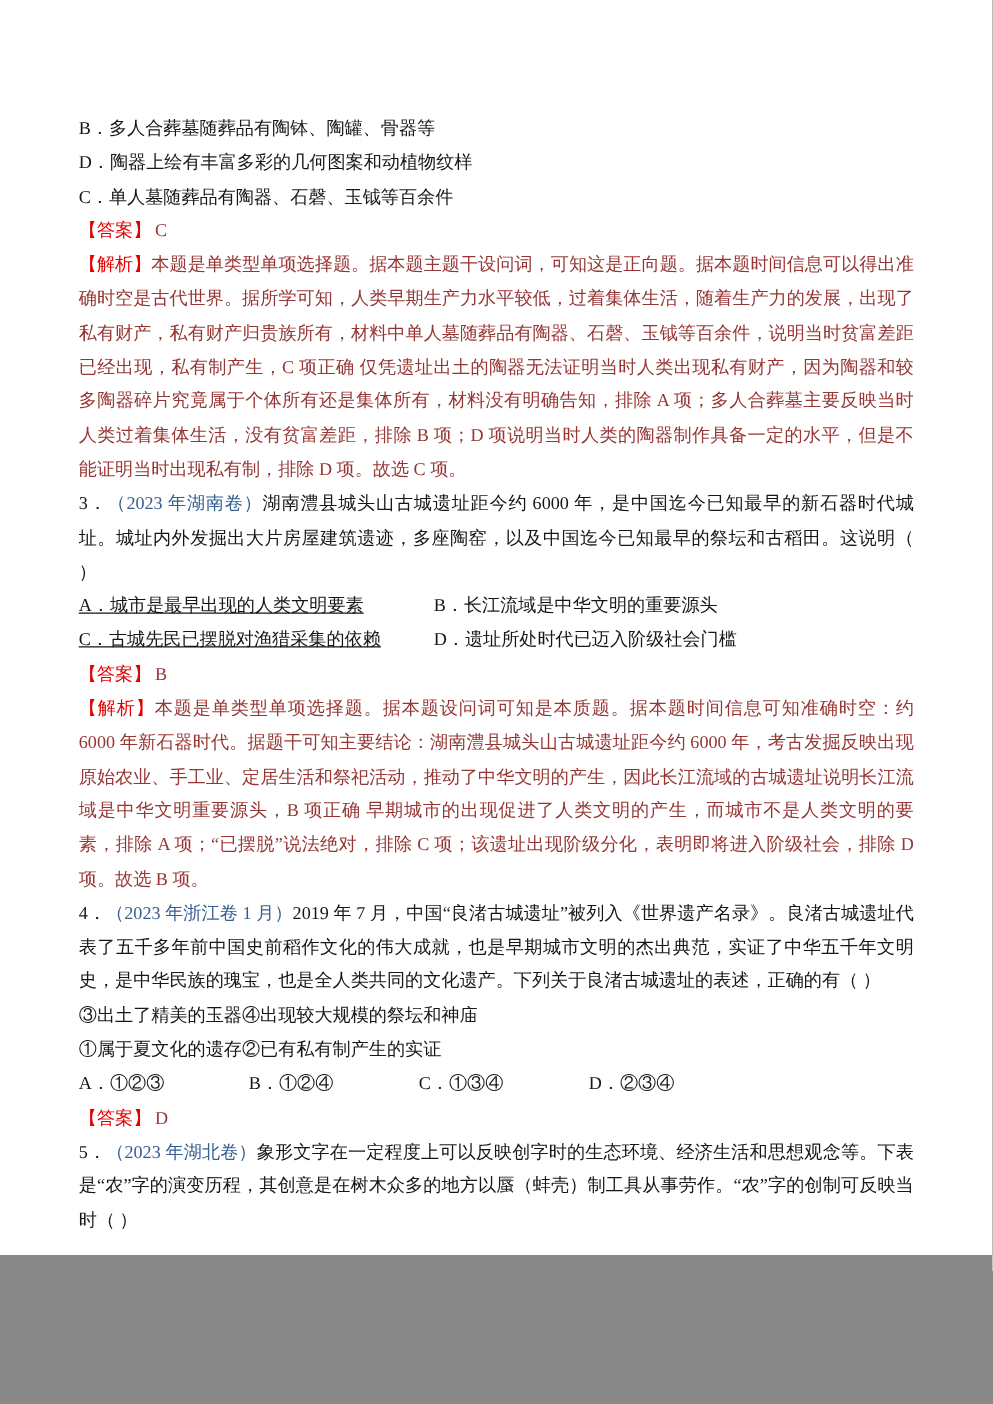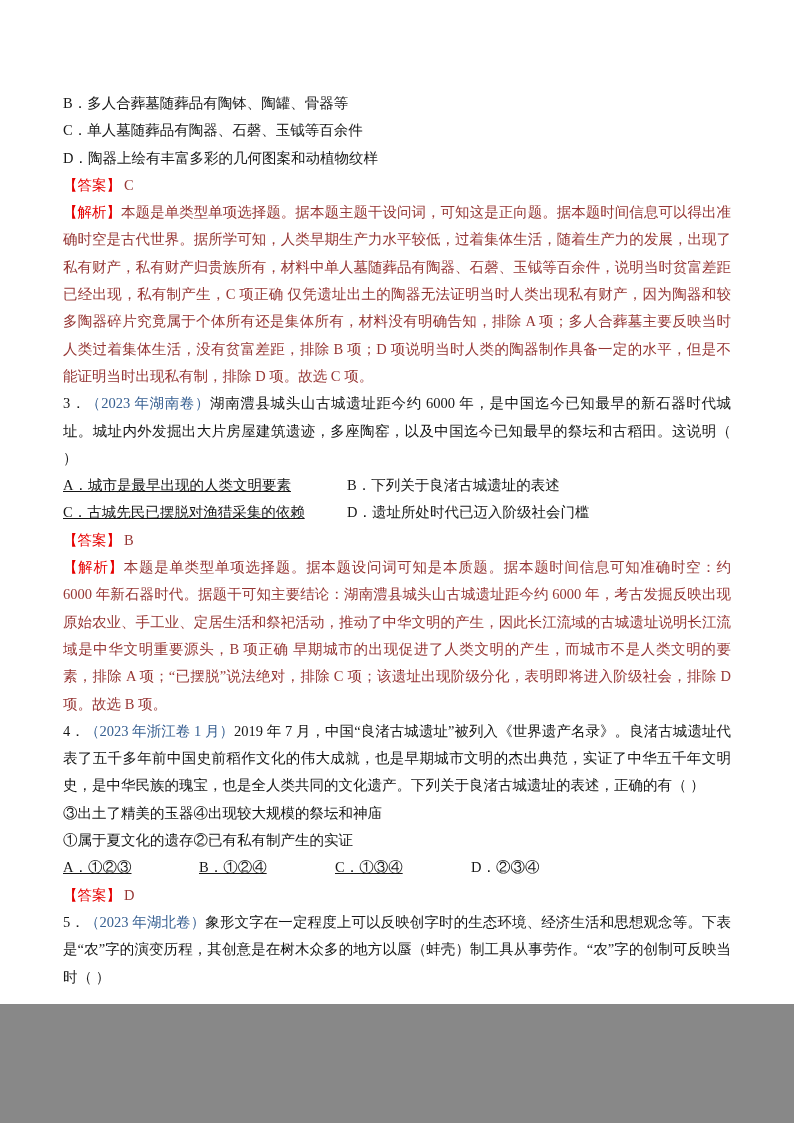--- a/index.html
+++ b/index.html
@@ -19,36 +19,36 @@
     line-height:27.3px;
     color:#161616;
   }
   .content p{margin:0;padding:0;text-align:justify;}
   p.optrow{text-align:left;}
   .src{color:var(--source_blue,#365f91);font-weight:normal;}
   .bk{color:var(--bracket_red,#e60000);}
   .mr{color:var(--analysis_red,#963634);}
   .ans{margin-left:3px;}
   .col2{display:inline-block;width:284px;text-decoration:underline;}
-  .col4{display:inline-block;width:136px;text-decoration:underline;}
+  .col4{display:inline-block;width:136px;}
 </style>
 </head>
 <body>
 
 <div class="page">
   <div class="content">
 
     <p>B．多人合葬墓随葬品有陶钵、陶罐、骨器等</p>
+    <p>D．陶器上绘有丰富多彩的几何图案和动植物纹样</p>
     <p>C．单人墓随葬品有陶器、石磬、玉钺等百余件</p>
-    <p>D．陶器上绘有丰富多彩的几何图案和动植物纹样</p>
     <p><span class="bk">【答案】</span><span class="mr ans">C</span></p>
     <p><span class="bk">【解析】</span><span class="mr">本题是单类型单项选择题。据本题主题干设问词，可知这是正向题。据本题时间信息可以得出准确时空是古代世界。据所学可知，人类早期生产力水平较低，过着集体生活，随着生产力的发展，出现了私有财产，私有财产归贵族所有，材料中单人墓随葬品有陶器、石磬、玉钺等百余件，说明当时贫富差距已经出现，私有制产生，C 项正确 仅凭遗址出土的陶器无法证明当时人类出现私有财产，因为陶器和较多陶器碎片究竟属于个体所有还是集体所有，材料没有明确告知，排除 A 项；多人合葬墓主要反映当时人类过着集体生活，没有贫富差距，排除 B 项；D 项说明当时人类的陶器制作具备一定的水平，但是不能证明当时出现私有制，排除 D 项。故选 C 项。</span></p>
 
     <p><span>3．</span><span class="src">（2023 年湖南卷）</span><span>湖南澧县城头山古城遗址距今约 6000 年，是中国迄今已知最早的新石器时代城址。城址内外发掘出大片房屋建筑遗迹，多座陶窑，以及中国迄今已知最早的祭坛和古稻田。这说明（  ）</span></p>
-    <p class="optrow"><span class="col2">A．城市是最早出现的人类文明要素</span><span>B．下列关于良渚古城遗址的表述</span></p>
+    <p class="optrow"><span class="col2">A．城市是最早出现的人类文明要素</span><span>B．长江流域是中华文明的重要源头</span></p>
     <p class="optrow"><span class="col2">C．古城先民已摆脱对渔猎采集的依赖</span><span>D．遗址所处时代已迈入阶级社会门槛</span></p>
     <p><span class="bk">【答案】</span><span class="mr ans">B</span></p>
     <p><span class="bk">【解析】</span><span class="mr">本题是单类型单项选择题。据本题设问词可知是本质题。据本题时间信息可知准确时空：约 6000 年新石器时代。据题干可知主要结论：湖南澧县城头山古城遗址距今约 6000 年，考古发掘反映出现原始农业、手工业、定居生活和祭祀活动，推动了中华文明的产生，因此长江流域的古城遗址说明长江流域是中华文明重要源头，B 项正确 早期城市的出现促进了人类文明的产生，而城市不是人类文明的要素，排除 A 项；“已摆脱”说法绝对，排除 C 项；该遗址出现阶级分化，表明即将进入阶级社会，排除 D 项。故选 B 项。</span></p>
 
     <p><span>4．</span><span class="src">（2023 年浙江卷 1 月）</span><span>2019 年 7 月，中国“良渚古城遗址”被列入《世界遗产名录》。良渚古城遗址代表了五千多年前中国史前稻作文化的伟大成就，也是早期城市文明的杰出典范，实证了中华五千年文明史，是中华民族的瑰宝，也是全人类共同的文化遗产。下列关于良渚古城遗址的表述，正确的有（  ）</span></p>
     <p>③出土了精美的玉器④出现较大规模的祭坛和神庙</p>
     <p>①属于夏文化的遗存②已有私有制产生的实证</p>
     <p class="optrow"><span class="col4">A．①②③</span><span class="col4">B．①②④</span><span class="col4">C．①③④</span><span>D．②③④</span></p>
     <p><span class="bk">【答案】</span><span class="mr ans">D</span></p>
 

